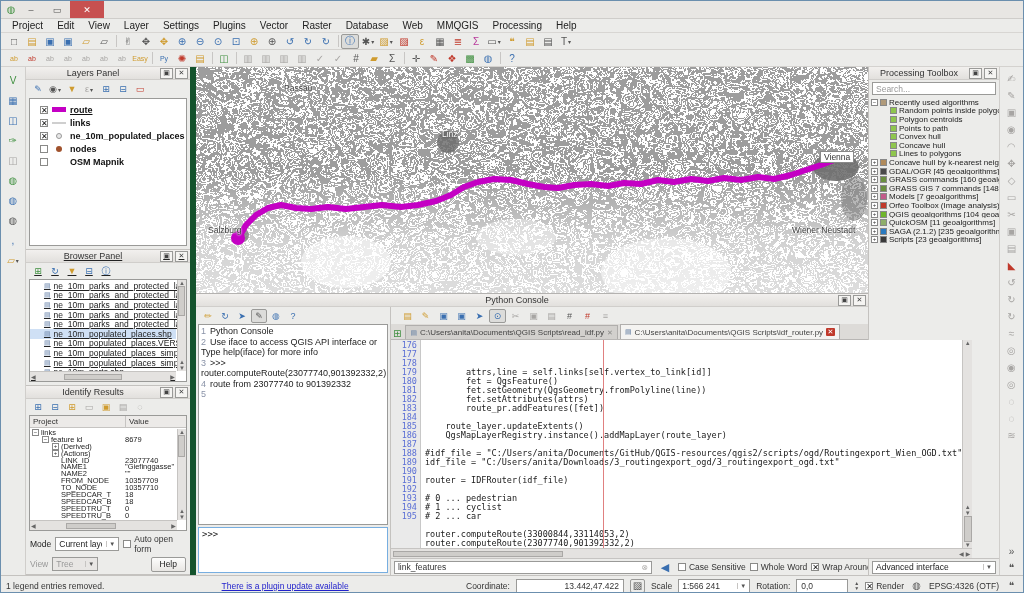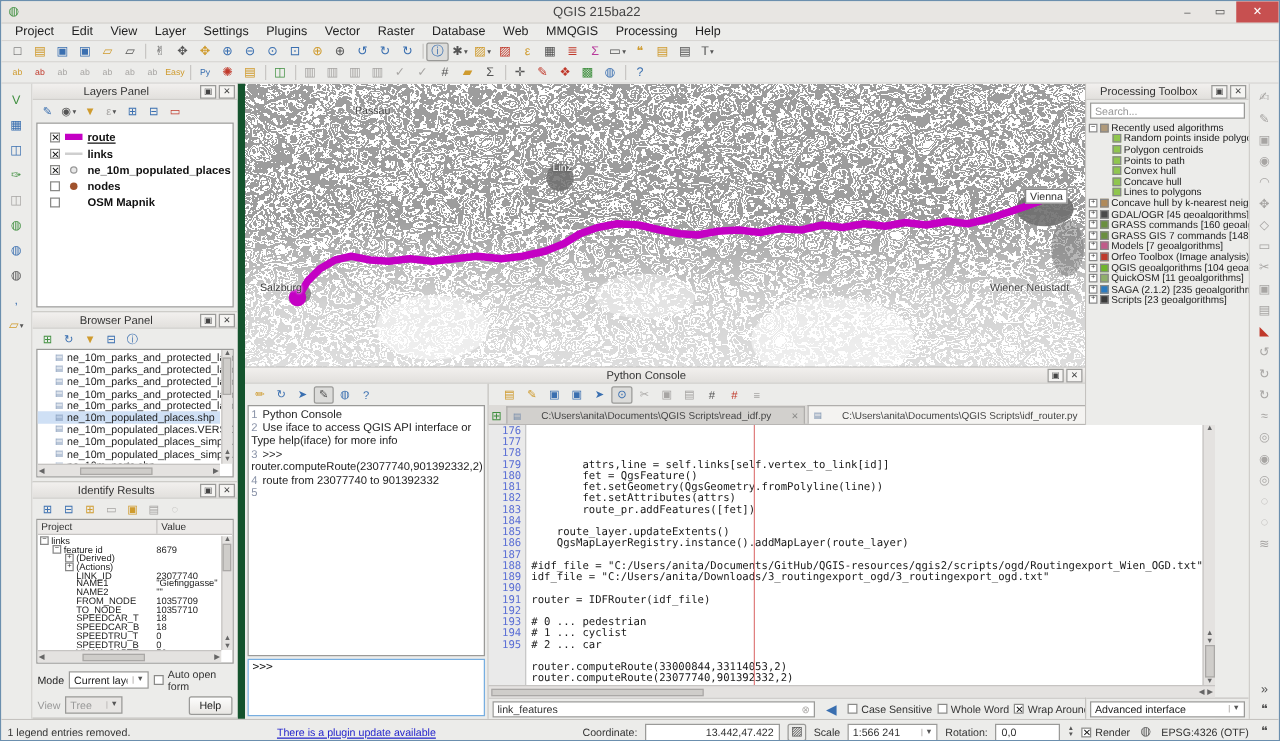--- a/index.html
+++ b/index.html
@@ -92,21 +92,21 @@
   .py-body{flex:1; display:flex; min-height:0;}
   .py-left{width:195px; display:flex; flex-direction:column; border-right:1px solid #c4c2bf; min-height:0;}
   .py-left .ptools{height:17px;}
   .py-out{flex:1; background:#fff; border:1px solid #9a9a98; margin:0 2px; font-size:9px; overflow:hidden; padding:1px 2px; line-height:10.5px;}
   .py-out .num{color:#8a93a8; margin-right:4px;}
   .py-in{height:46px; background:#fff; border:1px solid #77aee0; margin:2px; font-family:"DejaVu Sans Mono","Liberation Mono",monospace; font-size:9px; padding:1px 3px;}
   .py-right{flex:1; display:flex; flex-direction:column; min-height:0;}
   .ed-tools{height:17px; display:flex; align-items:center; padding-left:8px; gap:1px;}
   .ed-tools .tbtn{width:17px; height:14px; font-size:9px;}
   .tabbar{height:16px; display:flex; align-items:flex-end; background:#dddbd8; border-bottom:1px solid #b8b6b4; padding-left:2px; gap:2px;}
-  .tab{height:14px; display:flex; align-items:center; gap:16px; padding:0 4px; font-size:8px; background:#d2d0cd; border:1px solid #b0aeac; border-bottom:none; color:#444; white-space:nowrap;}
+  .tab{height:14px; display:flex; align-items:center; gap:3px; padding:0 4px; font-size:8px; background:#d2d0cd; border:1px solid #b0aeac; border-bottom:none; color:#444; white-space:nowrap;}
   .tab.active{background:#f4f3f1; height:15px;}
   .tab .ficon{color:#6f87a8; font-size:7px;}
   .tab .tclose{font-size:7px; color:#8a8a88;}
   .tab.active .tclose{background:#c0392b; color:#fff; padding:0 1.5px; border-radius:1px;}
   .tabplus{color:#3f8f3f; font-size:10px; margin-right:2px;}
   .tablist-btn{margin-left:auto; margin-right:3px; color:#3f8f3f; font-size:9px;}
   .codewrap{flex:1; display:flex; min-height:0; background:#fff; position:relative; overflow:hidden;}
   .gutter{width:30px; background:#eaeaea; border-right:1px solid #c8c8c8; text-align:right; padding:1px 3px 0 0; color:#5b6fd5; font-family:"DejaVu Sans Mono","Liberation Mono",monospace; font-size:8.5px; line-height:9px;}
   .codes{flex:1; padding:1px 0 0 4px; font-family:"DejaVu Sans Mono","Liberation Mono",monospace; font-size:8.5px; line-height:9px; white-space:pre; color:#1a1a1a; overflow:hidden;}
   .cline{height:9px;}
@@ -134,21 +134,20 @@
   .spacer{flex:1;}
   .spin{display:inline-flex; flex-direction:column; font-size:5px; line-height:5px; color:#555;}
 </style>
 </head>
 <body>
 
 <div class="win">
 
   <div class="titlebar">
     <span class="appicon">◍</span>
-    <span class="title">QGIS 215ba22</span>
     <span class="winbtns">
       <span class="winbtn">–</span>
       <span class="winbtn">▭</span>
       <span class="winbtn close">✕</span>
     </span>
   </div>
 
   <div class="menubar">
 
   <span class="menu">Project</span>
@@ -299,21 +298,21 @@
             </div>
 
             <div class="lrow">
               <span class="chk"></span>
               <span class="swatch sw-none"></span>
               <span class="llabel">OSM Mapnik</span>
             </div>
           </div>
       </div>
 
-      <div class="panel" style="height:136px;">
+      <div class="panel" style="height:136px;text-decoration:underline;">
         <div class="phead">
           <span class="ptitle">Browser Panel</span>
           <span class="pbtn">▣</span>
           <span class="pbtn">✕</span>
         </div>
         <div class="ptools" style="height:16px;">
 
         <span class="tbtn c-green">⊞</span>
             <span class="tbtn c-blue">↻</span>
             <span class="tbtn c-yellow">▼</span>

